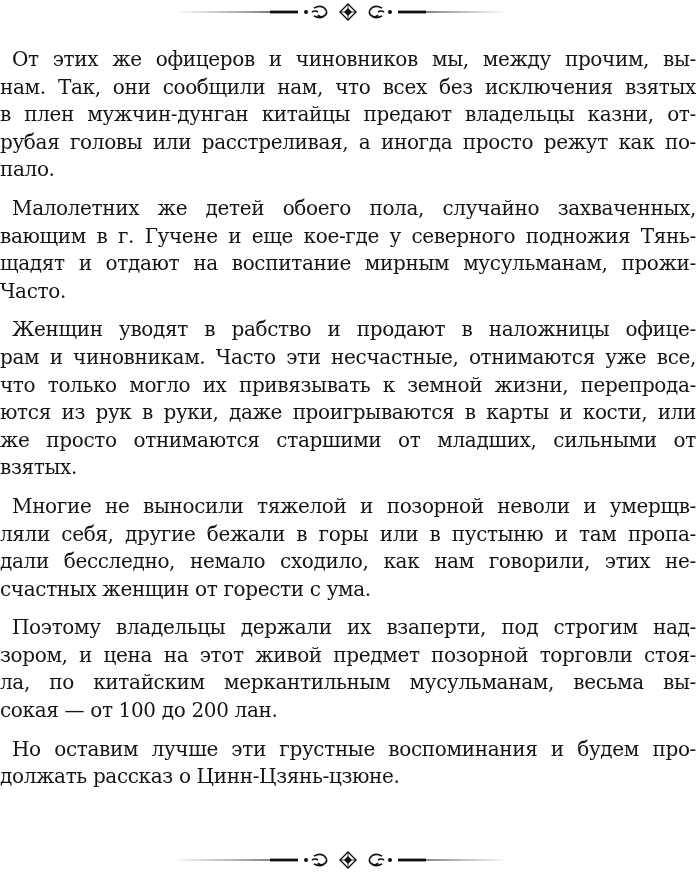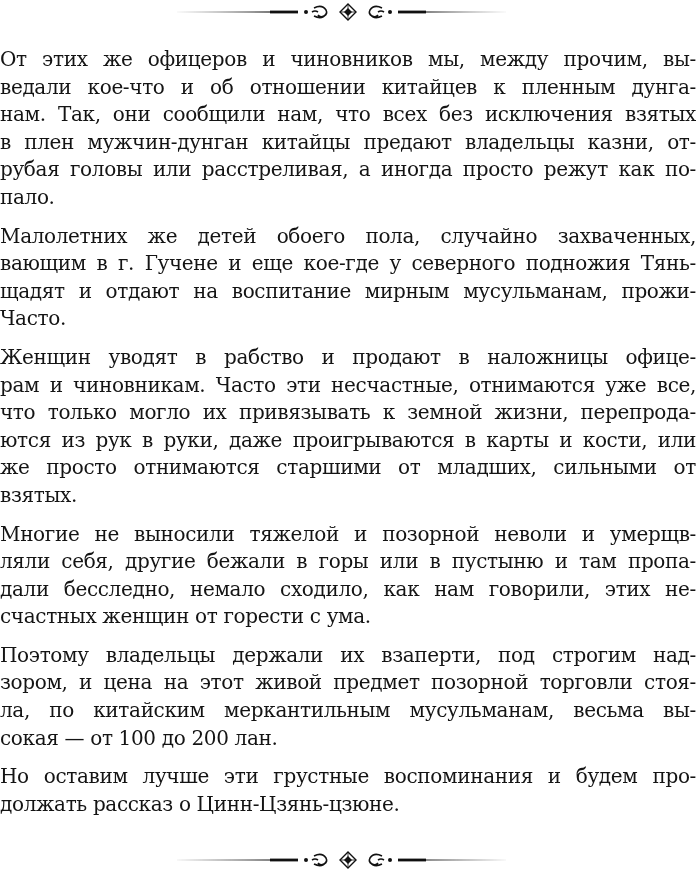--- a/index.html
+++ b/index.html
@@ -37,21 +37,21 @@
       line-height: 27.6px;
     }
     .line {
       display: block;
       white-space: nowrap;
       text-align: justify;
       text-align-last: justify;
       height: 27.6px;
       letter-spacing: -0.35px;
     }
-    .line.first { padding-left: 0; }
+    .line.first { padding-left: 12px; }
     .line.last { text-align-last: left; }
   </style>
 </head>
 <body>
 
 <div class="ornament" id="orn-top">
   <svg width="356" height="20" viewBox="0 0 356 20">
     <defs>
       <linearGradient id="lg1" x1="0" x2="1" y1="0" y2="0">
         <stop offset="0" stop-color="#111" stop-opacity="0.7"></stop>
@@ -74,21 +74,20 @@
     <path d="M212 6 q-8 -4 -12 2 q-2 4 2 6 q4 2 6 -1 M212 14 q-8 4 -12 -2 M214 10 q-3 -2 -6 0" fill="none" stroke="#111" stroke-width="1.6"></path>
     <circle cx="220" cy="10" r="2" fill="#111"></circle>
     <rect x="228" y="8.6" width="28" height="2.8" fill="#111"></rect>
     <path d="M228 9.2 L354 10 L228 10.8 Z" fill="url(#lg2)"></path>
   </svg>
 </div>
 
 <div class="text-block">
   <p class="para">
     <span class="line first">От этих же офицеров и чиновников мы, между прочим, вы-</span>
-    <span class="line">ведали кое-что и об отношении китайцев к пленным дунга-</span>
     <span class="line">нам. Так, они сообщили нам, что всех без исключения взятых</span>
     <span class="line">в плен мужчин-дунган китайцы предают владельцы казни, от-</span>
     <span class="line">рубая головы или расстреливая, а иногда просто режут как по-</span>
     <span class="line last">пало.</span>
   </p>
   <p class="para">
     <span class="line first">Малолетних же детей обоего пола, случайно захваченных,</span>
     <span class="line">вающим в г. Гучене и еще кое-где у северного подножия Тянь-</span>
     <span class="line">щадят и отдают на воспитание мирным мусульманам, прожи-</span>
     <span class="line last">Часто.</span>

